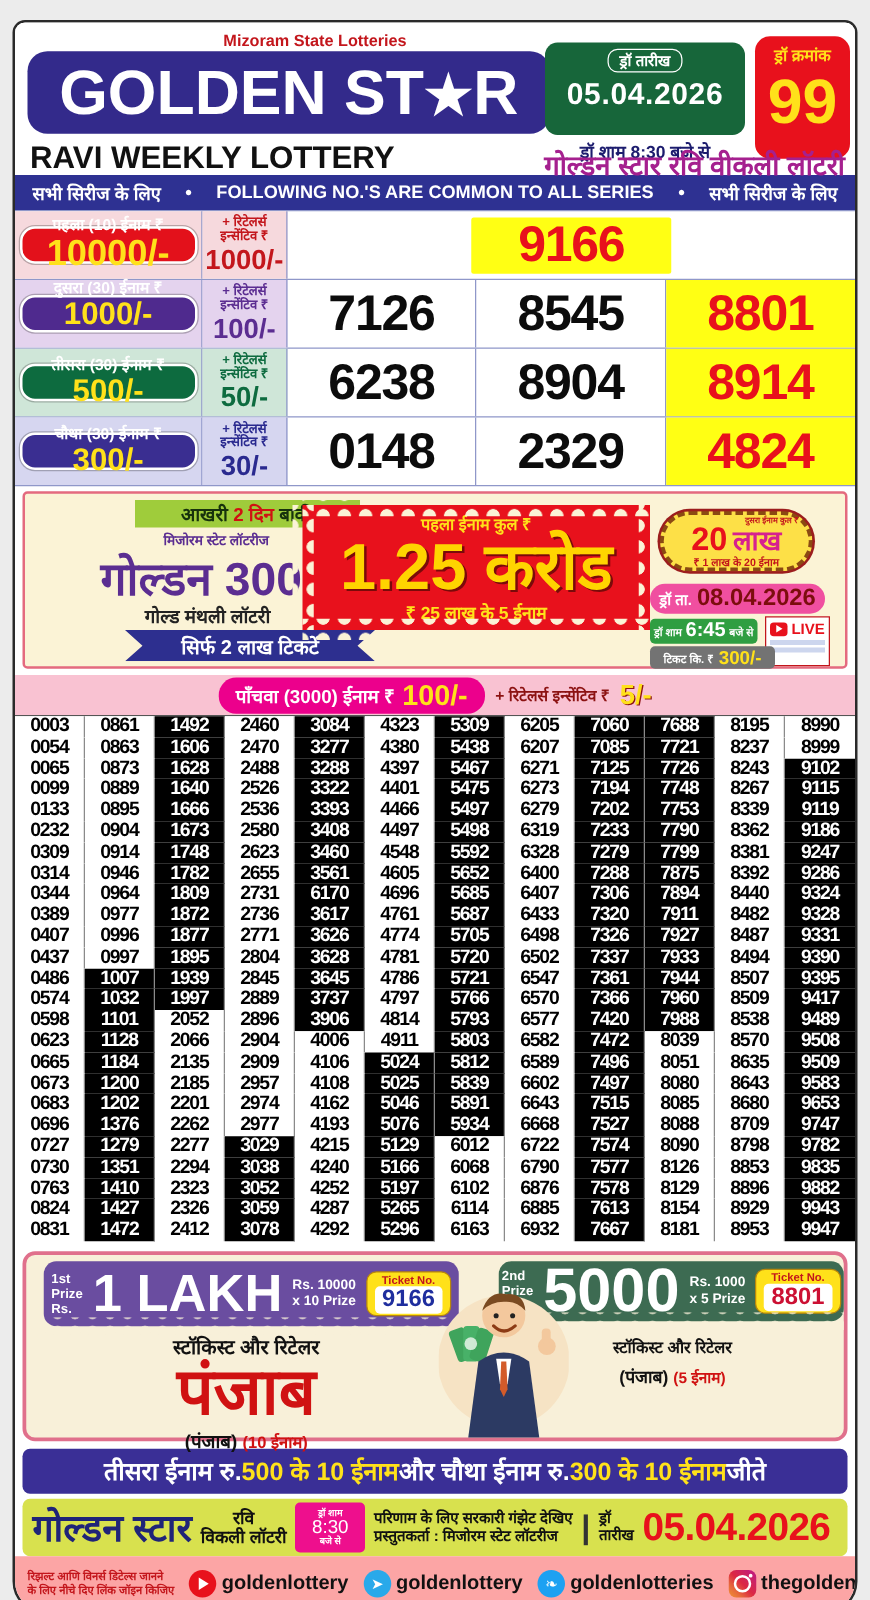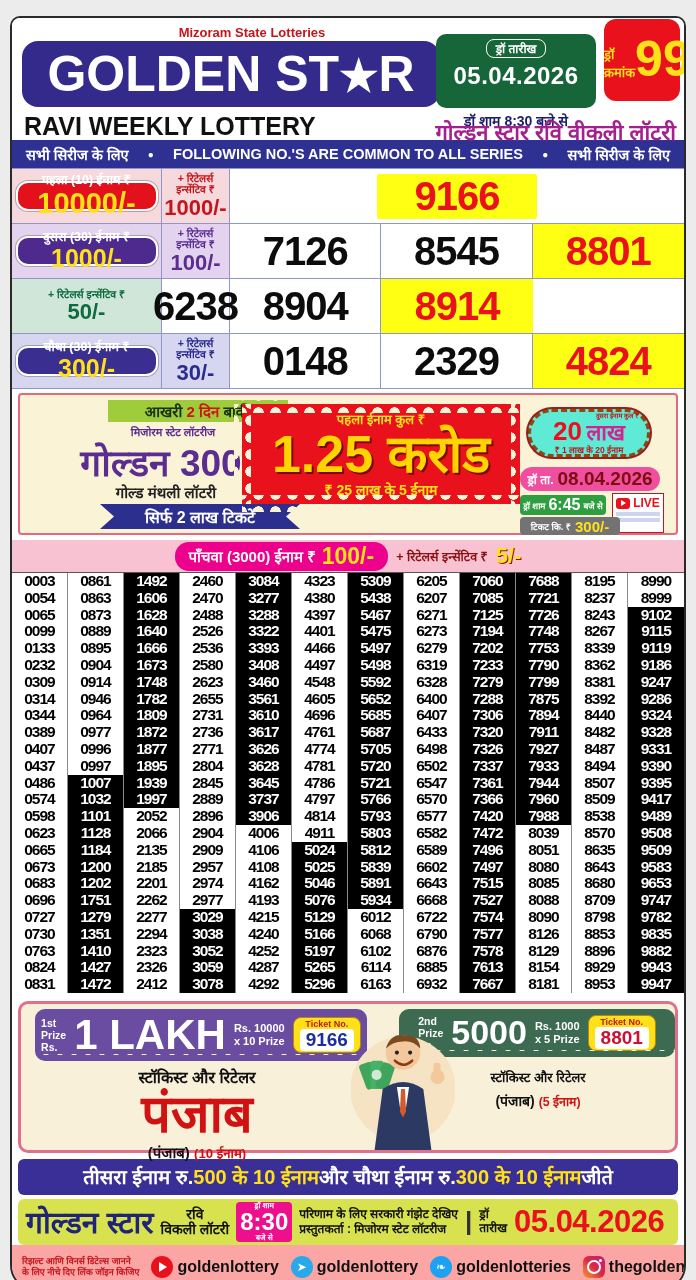--- a/index.html
+++ b/index.html
@@ -15,22 +15,22 @@
               background:#332a8b; border-radius:16px; display:flex; align-items:center; justify-content:center; }
   .brandbox .t { color:#fff; font-size:50px; font-weight:900; letter-spacing:0px; white-space:nowrap; }
   .brandbox .star { font-size:44px; color:#fff; }
   .datebox { position:absolute; left:424px; top:16px; width:160px; height:74px; background:#17663a;
              border-radius:10px; display:flex; flex-direction:column; align-items:center; }
   .datebox .lbl { margin-top:5px; border:1.5px solid #fff; border-radius:8px; color:#fff;
                   font-size:12px; font-weight:bold; padding:0 9px; }
   .datebox .dt { color:#fff; font-size:24px; font-weight:900; margin-top:4px; letter-spacing:.5px; }
   .drawtime { position:absolute; left:424px; top:93px; width:160px; text-align:center;
               color:#1c1c6e; font-size:14px; font-weight:bold; }
-  .numbox { position:absolute; left:592px; top:1px; width:76px; height:82px; background:#e8111c;
-            border-radius:12px; display:flex; flex-direction:row; align-items:center; }
+  .numbox { position:absolute; left:592px; top:11px; width:76px; height:98px; background:#e8111c;
+            border-radius:12px; display:flex; flex-direction:column; align-items:center; }
   .numbox .lbl { color:#ffe11a; font-size:13px; font-weight:bold; margin-top:6px; }
   .numbox .n { color:#ffe11a; font-size:50px; font-weight:900; line-height:1.15; }
   .sub-left { position:absolute; left:12px; top:94px; font-size:25px; font-weight:900; color:#111; }
   .sub-right { position:absolute; right:8px; top:98px; font-size:22px; font-weight:900; color:#a5208f; }
 
   
   .commonbar { height:28px; background:#2e3192; color:#fff; display:flex; align-items:center;
                justify-content:space-between; padding:0 14px; font-size:14.5px; font-weight:bold; }
   .commonbar .dot { font-size:10px; }
 
@@ -48,21 +48,21 @@
   .icell { display:flex; flex-direction:column; align-items:center; justify-content:center;
            border-right:1px solid #8f97c9; text-align:center; }
   .icell .l { font-size:10.5px; font-weight:bold; line-height:1.1; }
   .icell .a { font-size:22px; font-weight:900; line-height:1.05; }
   .ncell { display:flex; align-items:center; justify-content:center; border-right:1px solid #8f97c9;
            font-size:40px; font-weight:900; color:#0c0c0c; letter-spacing:-1px; }
   .ncell:last-child { border-right:none; }
   .ncell.hl { background:#ffff14; color:#e8111c; }
   .hlbox { background:#ffff14; color:#e8111c; padding:0 38px; border-radius:2px; }
   .r1 .bcell .badge { background:#e3111b; } .r1 .icell { background:#f6d9dd; color:#c3161c; }
-  .r2 .bcell .badge { background:#4f2a8e; } .r2 .icell { background:#e4d3ee; color:#5b2d91; }
+  .r2 .bcell .badge { background:#4f2a8e;justify-content:flex-end; } .r2 .icell { background:#e4d3ee; color:#5b2d91; }
   .r3 .bcell .badge { background:#0d6b3f; } .r3 .icell { background:#cfe6d8; color:#0d6b3f; }
   .r4 .bcell .badge { background:#3a2e91; } .r4 .icell { background:#d6d6f0; color:#2a2a8f; }
   .r1 .bcell { background:#f6d9dd; } .r2 .bcell { background:#e4d3ee; }
   .r3 .bcell { background:#cfe6d8; } .r4 .bcell { background:#d6d6f0; }
 
   
   .promo { position:relative; margin:4px 6px 0; height:142px; background:#fbf3d6;
            border:2px solid #e46a7f; border-radius:4px; }
   .daysbadge { position:absolute; left:88px; top:5px; width:180px; text-align:center;
                background:#9fcc3b; color:#17320c; font-size:15px; font-weight:900; padding:1px 0; }
@@ -78,21 +78,21 @@
             clip-path:polygon(0 0,100% 0,93% 50%,100% 100%,0 100%,7% 50%); }
   .stamp { position:absolute; left:222px; top:9px; width:278px; height:100px; background:#e8111c;
            display:flex; flex-direction:column; align-items:center; justify-content:center; overflow:visible; }
   .perf { position:absolute; background-image:radial-gradient(circle,#fbf3d6 5px,rgba(0,0,0,0) 5.5px);
           background-size:17px 17px; background-position:8px 8px; }
   .perf.h { left:0; width:100%; height:17px; } .perf.t { top:-8px; } .perf.b { bottom:-8px; }
   .perf.v { top:0; height:100%; width:17px; } .perf.l { left:-8px; } .perf.r { right:-8px; }
   .stamp .s1 { color:#ffe11a; font-size:13px; font-weight:900; }
   .stamp .s2 { color:#ffd400; font-size:52px; font-weight:900; line-height:1.0; text-shadow:2px 2px 0 #7a0a0a; }
   .stamp .s3 { color:#ffe11a; font-size:14px; font-weight:900; }
-  .oval20 { position:absolute; left:508px; top:14px; width:122px; height:48px; background:#5eead4;
+  .oval20 { position:absolute; left:508px; top:14px; width:122px; height:48px; background:#fde047;
             border:3px dashed #8b4a12; box-shadow:0 0 0 2px #9c1d1d; border-radius:30px;
             display:flex; flex-direction:column; align-items:center; justify-content:center; }
   .oval20 .tiny { color:#c3161c; font-size:6.5px; font-weight:bold; align-self:flex-end; margin-right:8px; }
   .oval20 .main { line-height:.9; font-weight:900; }
   .oval20 .n20 { color:#e8111c; font-size:26px; } .oval20 .word { color:#d6218f; font-size:22px; }
   .oval20 .sub { color:#c3161c; font-size:8.5px; font-weight:bold; }
   .pill-date { position:absolute; left:500px; top:72px; width:140px; height:24px; background:#f04fa0;
                border-radius:12px; display:flex; align-items:center; justify-content:center; gap:4px; }
   .pill-date .l { color:#fff; font-size:12px; font-weight:bold; }
   .pill-date .d { color:#7c0d0d; font-size:19px; font-weight:900; }
@@ -135,21 +135,21 @@
              border:3px solid #e0708c; border-radius:10px; }
   .whead { position:absolute; display:flex; align-items:center; justify-content:center; gap:8px;
            border-radius:10px; }
   .whead .perfb { position:absolute; left:0; bottom:-7px; width:100%; height:14px;
                   background-image:radial-gradient(circle,#f8f0d9 4px,rgba(0,0,0,0) 4.5px);
                   background-size:14px 14px; background-position:4px 4px; }
   .whead.left { left:14px; top:5px; width:332px; height:52px; background:#6a4da0; }
   .whead.right { left:378px; top:5px; width:276px; height:48px; background:#3d6b52; }
   .whead .plabel { color:#fff; font-size:10.5px; font-weight:900; line-height:1.15; text-align:left; }
   .whead .amt { color:#fff; font-weight:900; }
-  .whead.left .amt { font-size:42px; } .whead.right .amt { font-size:34px;text-align:right; }
+  .whead.left .amt { font-size:42px; } .whead.right .amt { font-size:49px;text-align:right; }
   .whead .det { color:#fff; font-size:11px; font-weight:900; line-height:1.15; text-align:left; }
   .tpill { background:#ffe11a; border:1.5px solid #b8860b; border-radius:8px; padding:1px 6px;
            display:flex; flex-direction:column; align-items:center; }
   .tpill .tl { color:#c3161c; font-size:9px; font-weight:900; }
   .tpill .tn { background:#fff; border-radius:4px; padding:0 6px; font-size:19px; font-weight:900; }
   .tpill.blue .tn { color:#1f2e9e; } .tpill.red .tn { color:#cc1033; }
   .wbody { position:absolute; text-align:center; }
   .wbody.left { left:16px; top:62px; width:320px; }
   .wbody.right { left:384px; top:58px; width:266px; }
   .stockist { color:#111; font-weight:900; }
@@ -166,21 +166,21 @@
            align-items:center; justify-content:center; color:#fff; font-size:20px; font-weight:900; }
   .strip .y { color:#ffe11a; }
 
   
   .footer { margin:4px 6px 0; height:46px; background:#d8e14e; border-radius:6px; display:flex;
             align-items:center; padding:0 8px; gap:7px; }
   .f-brand { color:#1f2478; font-size:30px; font-weight:900; white-space:nowrap; }
   .f-sub { font-size:14px; font-weight:900; line-height:1.1; color:#111; text-align:center; }
   .f-time { width:56px; height:40px; background:#ee0f8d; border-radius:4px; color:#fff; display:flex;
             flex-direction:column; align-items:center; justify-content:center; line-height:1; }
-  .f-time .s { font-size:7.5px; font-weight:bold; } .f-time .t { font-size:24px; font-weight:700; }
+  .f-time .s { font-size:7.5px; font-weight:bold; } .f-time .t { font-size:15px; font-weight:400; }
   .f-notes { font-size:12px; font-weight:900; color:#111; line-height:1.25; white-space:nowrap; }
   .f-div { font-size:26px; color:#333; font-weight:bold; }
   .f-dlabel { font-size:12px; font-weight:900; color:#111; line-height:1.15; }
   .f-date { color:#e8111c; font-size:31px; font-weight:900; letter-spacing:-0.5px; white-space:nowrap; }
 
   
   .social { height:44px; display:flex; align-items:center; padding:0 10px; gap:12px; background:#fca5a5; }
   .s-note { color:#c3161c; font-size:9px; font-weight:bold; line-height:1.2; white-space:nowrap; }
   .s-item { display:flex; align-items:center; gap:4px; }
   .s-handle { font-size:16px; font-weight:900; color:#111; white-space:nowrap; }
@@ -251,20 +251,26 @@
         </div>
       <div class="icell">
         <div class="l">+ रिटेलर्स इन्सेंटिव ₹</div>
         <div class="a">100/-</div>
         </div>
       <div class="ncell">7126</div>
       <div class="ncell">8545</div>
       <div class="ncell hl">8801</div>
     </div>
     <div class="prow r3">
+      <div class="bcell">
+          <div class="badge">
+        <div class="l">तीसरा (30) ईनाम ₹</div>
+        <div class="a">500/-</div>
+          </div>
+        </div>
       <div class="icell">
         <div class="l">+ रिटेलर्स इन्सेंटिव ₹</div>
         <div class="a">50/-</div>
         </div>
       <div class="ncell">6238</div>
       <div class="ncell">8904</div>
       <div class="ncell hl">8914</div>
     </div>
     <div class="prow r4">
       <div class="bcell">
@@ -430,21 +436,21 @@
       <div class="num dark">5652</div>
       <div class="num">6400</div>
       <div class="num dark">7288</div>
       <div class="num dark">7875</div>
       <div class="num">8392</div>
       <div class="num dark">9286</div>
       <div class="num">0344</div>
       <div class="num">0964</div>
       <div class="num dark">1809</div>
       <div class="num">2731</div>
-      <div class="num dark">3610</div>
+      <div class="num dark">6170</div>
       <div class="num">4696</div>
       <div class="num dark">5685</div>
       <div class="num">6407</div>
       <div class="num dark">7306</div>
       <div class="num dark">7894</div>
       <div class="num">8440</div>
       <div class="num dark">9324</div>
       <div class="num">0389</div>
       <div class="num">0977</div>
       <div class="num dark">1872</div>
@@ -559,21 +565,21 @@
       <div class="num">2974</div>
       <div class="num">4162</div>
       <div class="num dark">5046</div>
       <div class="num dark">5891</div>
       <div class="num">6643</div>
       <div class="num dark">7515</div>
       <div class="num">8085</div>
       <div class="num">8680</div>
       <div class="num dark">9653</div>
       <div class="num">0696</div>
-      <div class="num dark">1751</div>
+      <div class="num dark">1376</div>
       <div class="num">2262</div>
       <div class="num">2977</div>
       <div class="num">4193</div>
       <div class="num dark">5076</div>
       <div class="num dark">5934</div>
       <div class="num">6668</div>
       <div class="num dark">7527</div>
       <div class="num">8088</div>
       <div class="num">8709</div>
       <div class="num dark">9747</div>

